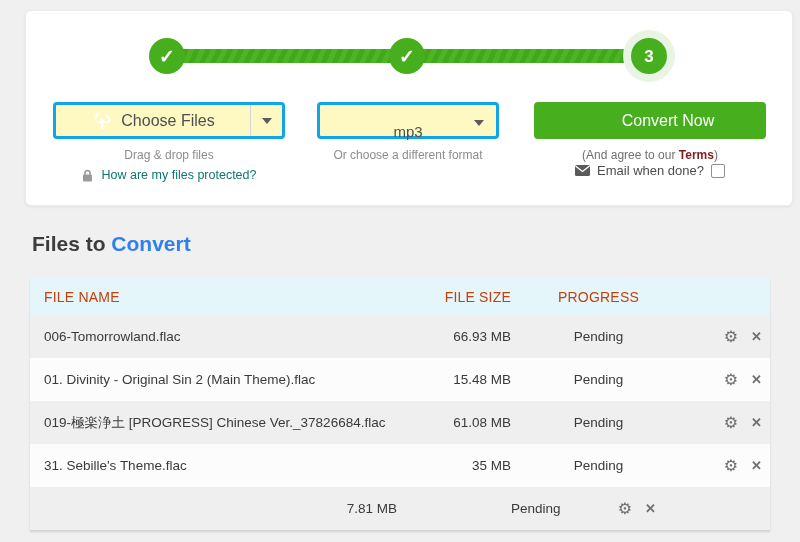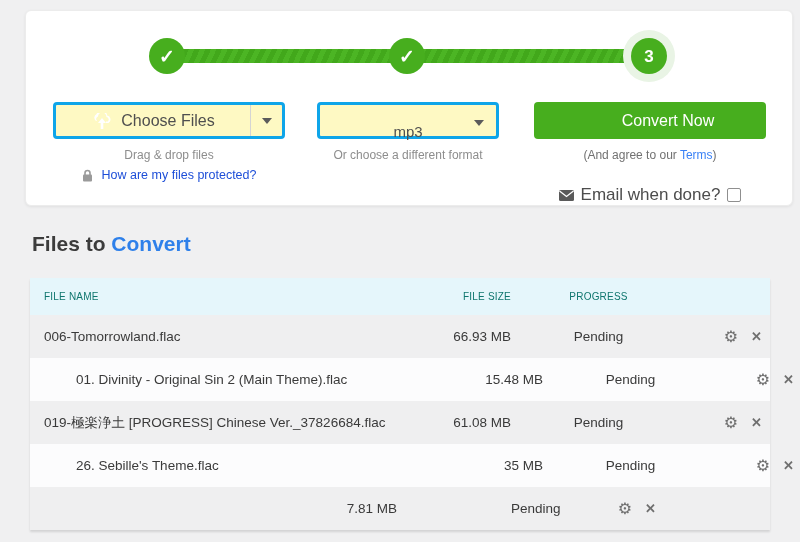--- a/index.html
+++ b/index.html
@@ -60,29 +60,29 @@
   .select-label { width:100%; text-align:center; font-size:15px;margin-top:22px; }
 
   .convert-btn {
     height:37px; width:100%; background:#47ae1e; border:none; border-radius:4px;
     color:#ffffff; font-size:16px; font-weight:500; cursor:pointer;
     font-family:"Liberation Sans", sans-serif;
     padding-left:36px;
   }
 
   .hint { margin-top:9px; font-size:12px; color:#8d8d8d; }
-  .hint .terms-link { color:#3b82f6; cursor:pointer; }
+  .hint .terms-link { color:#7f1d1d; cursor:pointer;font-weight:bold; }
   .hint-muted { color:#717171; }
 
   .linkrow {
-    margin-top:6px; font-size:12.5px; color:#1d4ed8;
+    margin-top:6px; font-size:12.5px; color:#0f766e;
     display:flex; align-items:center; justify-content:center; gap:9px; cursor:pointer;
   }
   .emailrow {
-    margin-top:23px; font-size:17px; color:#4d4d4d;
+    margin-top:1px; font-size:13px; color:#4d4d4d;
     display:flex; align-items:center; justify-content:center; gap:7px;
   }
   .checkbox {
     width:14px; height:14px; background:#fff; border:1px solid #8f8f8f;
     border-radius:2px; display:inline-block; cursor:pointer;
   }
   .iconic { display:inline-flex; align-items:center; }
 
   
   .section-title {
@@ -94,25 +94,25 @@
   .files-table {
     position:absolute; left:30px; top:278px; width:740px;
     box-shadow:0 2px 2px rgba(0,0,0,0.12);
   }
   .trow, .thead {
     display:grid;
     grid-template-columns:367px 114px 22px 131px 106px;
     align-items:center;
   }
   .thead {
-    height:37px; background:#e5f6fb; color:#0f766e; font-size:10px; letter-spacing:0.2px;
+    height:37px; background:#e5f6fb; color:#c2410c; font-size:14px; letter-spacing:0.2px;
   }
   .trow { height:43px; font-size:13.5px; color:#3a3a3a; }
   .row-gray  { background:#efeff0; }
-  .row-white { background:#fcfcfd;padding-left:32px; }
+  .row-white { background:#fcfcfd; }
   .c-name { padding-left:14px; white-space:nowrap; overflow:hidden; text-overflow:ellipsis; }
   .c-size { text-align:right; white-space:nowrap; }
   .c-prog { text-align:center; }
   .c-act  { display:flex; justify-content:flex-end; align-items:center; gap:13px; padding-right:8px; }
   .gear  { font-size:16px; color:#6f6f6f; cursor:pointer; line-height:1; }
   .close { font-size:13px; color:#6f6f6f; cursor:pointer; font-weight:bold; line-height:1; }
 </style>
 </head>
 <body>
 
@@ -223,21 +223,21 @@
         <div class="c-size">61.08 MB</div>
         <div></div>
         <div class="c-prog">Pending</div>
         <div class="c-act">
           <span class="gear">⚙</span>
           <span class="close">✕</span>
         </div>
       </div>
 
       <div class="trow row-white">
-        <div class="c-name">26. Sebille's Theme.flac</div>
+        <div class="c-name">31. Sebille's Theme.flac</div>
         <div class="c-size">35 MB</div>
         <div></div>
         <div class="c-prog">Pending</div>
         <div class="c-act">
           <span class="gear">⚙</span>
           <span class="close">✕</span>
         </div>
       </div>
 
       <div class="trow row-gray">

